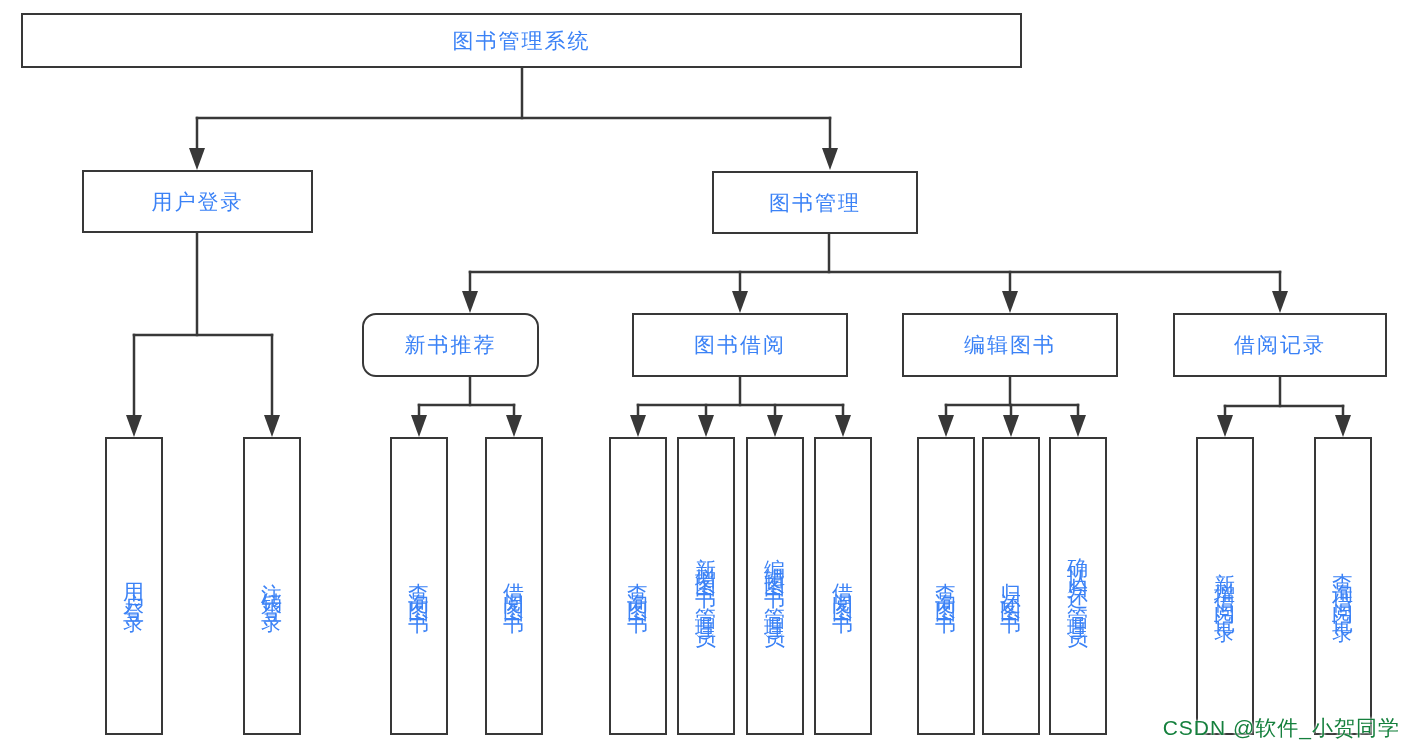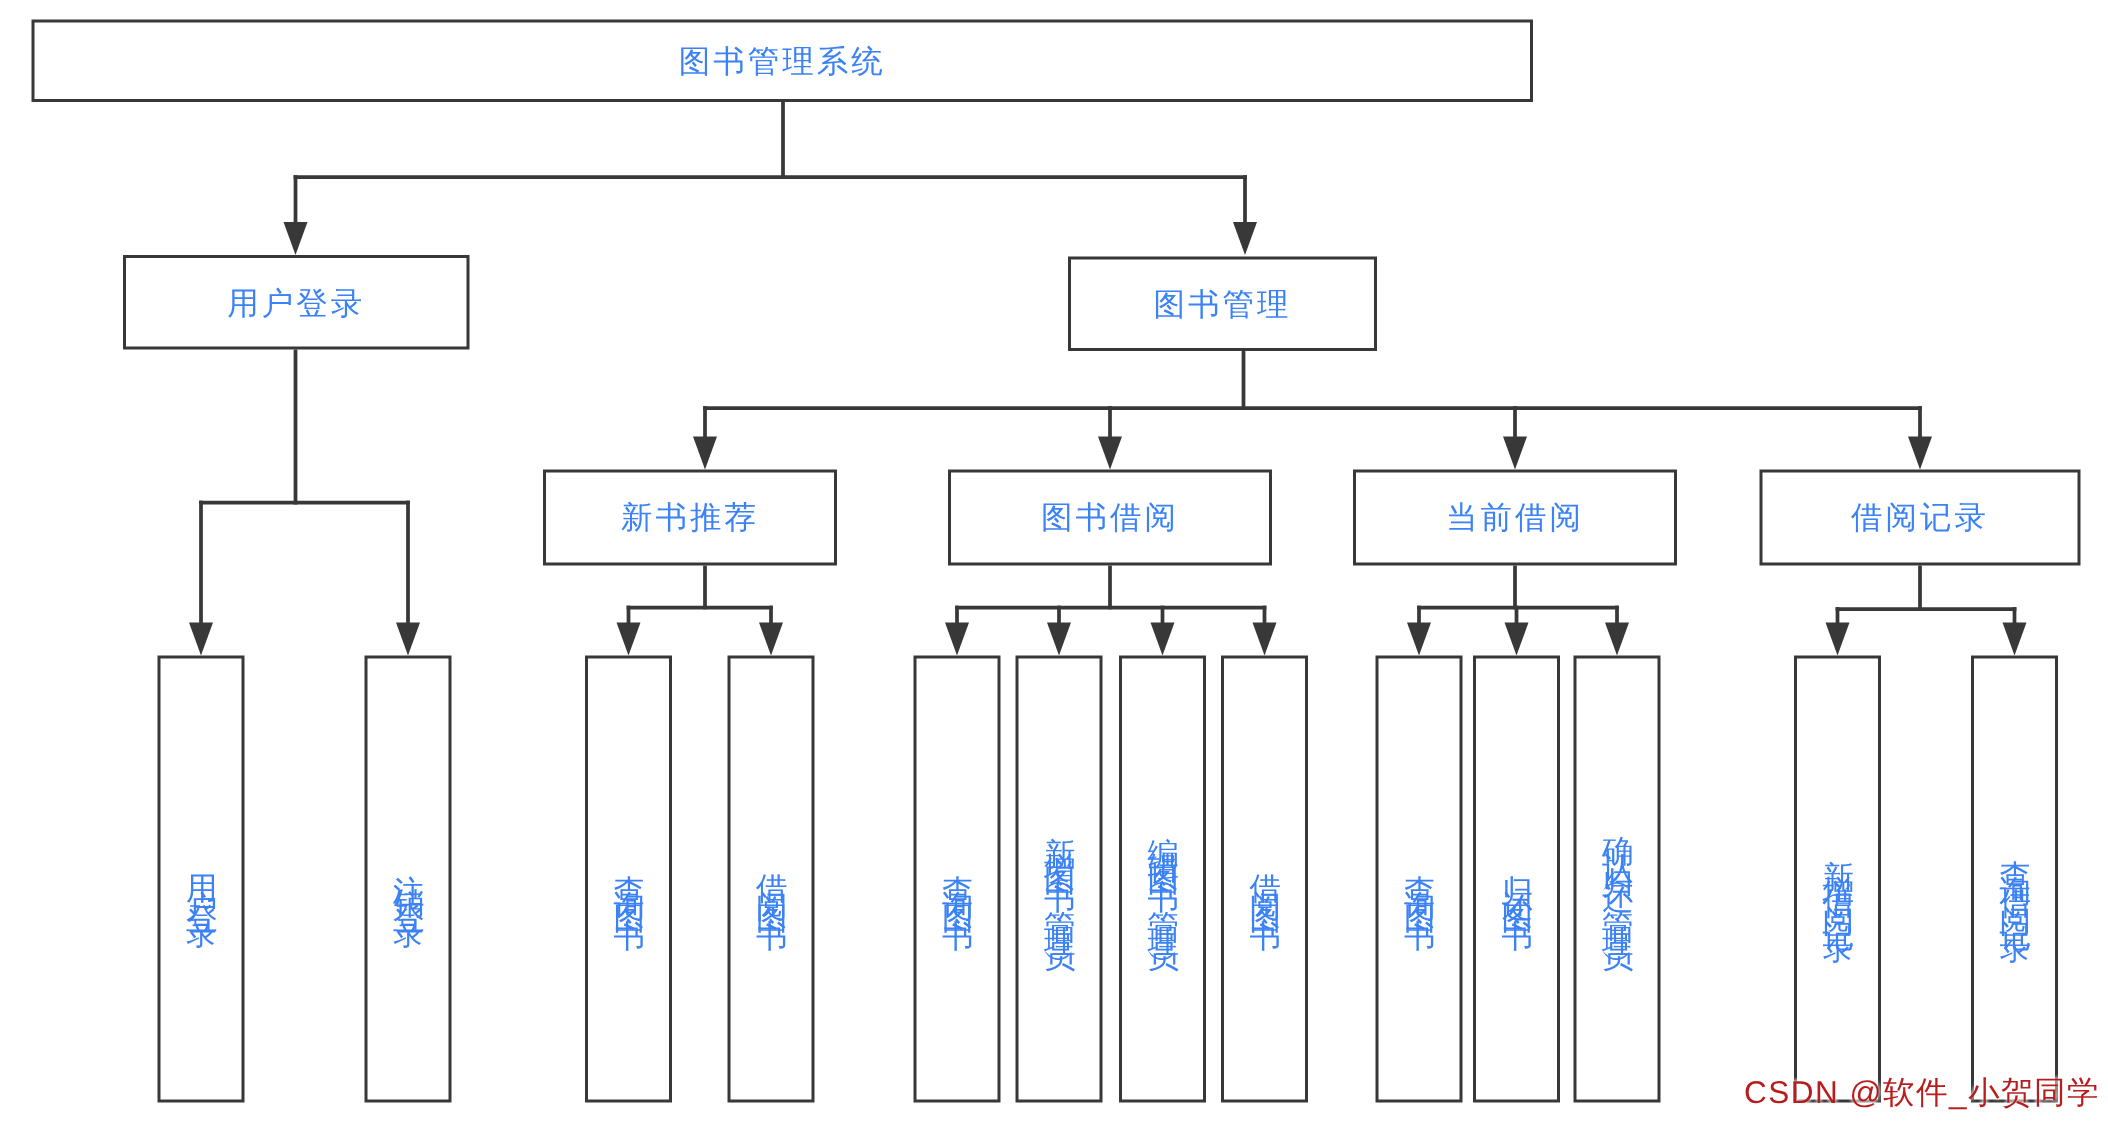--- a/index.html
+++ b/index.html
@@ -42,21 +42,21 @@
     text-orientation: mixed;
     font-size: 21px;
     line-height: 1.1;
     letter-spacing: 10px;
   }
   .watermark {
     position: absolute;
     right: 5px;
     bottom: 5px;
     font-size: 21px;
-    color: #b91c1c;
+    color: #15803d;
     letter-spacing: 1px;
     white-space: nowrap;
     text-shadow: 0 0 3px #ffffff, 0 0 3px #ffffff;
     z-index: 5;
   }
 </style>
 </head>
 <body>
 
 <div class="canvas">
@@ -152,28 +152,28 @@
     <span class="h-label">图书管理系统</span>
   </div>
 
   <div class="box" style="left:82px; top:170px; width:231px; height:63px;">
     <span class="h-label">用户登录</span>
   </div>
   <div class="box" style="left:712px; top:171px; width:206px; height:63px;">
     <span class="h-label">图书管理</span>
   </div>
 
-  <div class="box" style="left:362px; top:313px; width:196px; height:64px;">
+  <div class="box" style="left:362px; top:313px; width:177px; height:64px;border-radius:14px;">
     <span class="h-label">新书推荐</span>
   </div>
   <div class="box" style="left:632px; top:313px; width:216px; height:64px;">
     <span class="h-label">图书借阅</span>
   </div>
   <div class="box" style="left:902px; top:313px; width:216px; height:64px;">
-    <span class="h-label">当前借阅</span>
+    <span class="h-label">编辑图书</span>
   </div>
   <div class="box" style="left:1173px; top:313px; width:214px; height:64px;">
     <span class="h-label">借阅记录</span>
   </div>
 
   <div class="box" style="left:105px; top:437px; width:58px; height:298px;">
     <span class="v-label">用户登录</span>
   </div>
   <div class="box" style="left:243px; top:437px; width:58px; height:298px;">
     <span class="v-label">注销登录</span>

